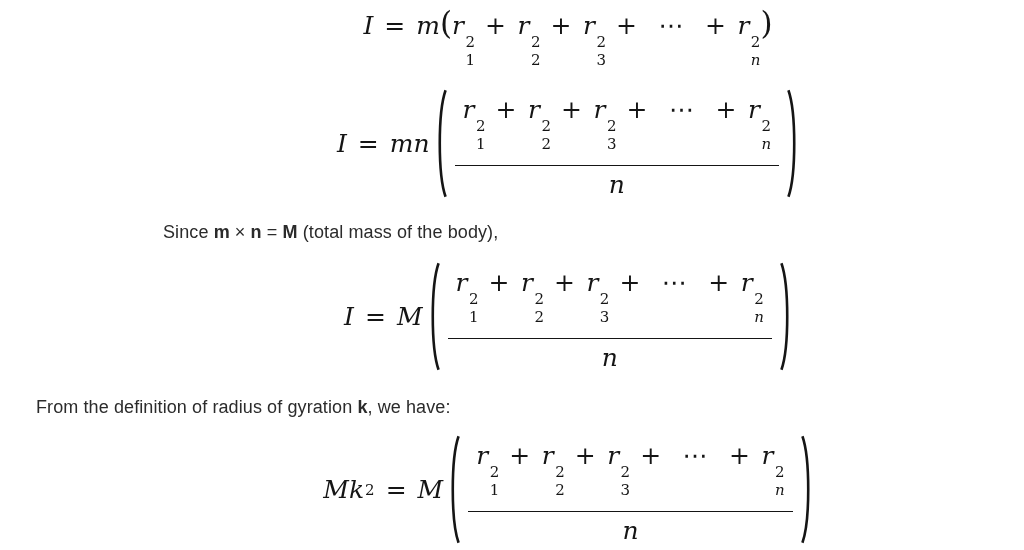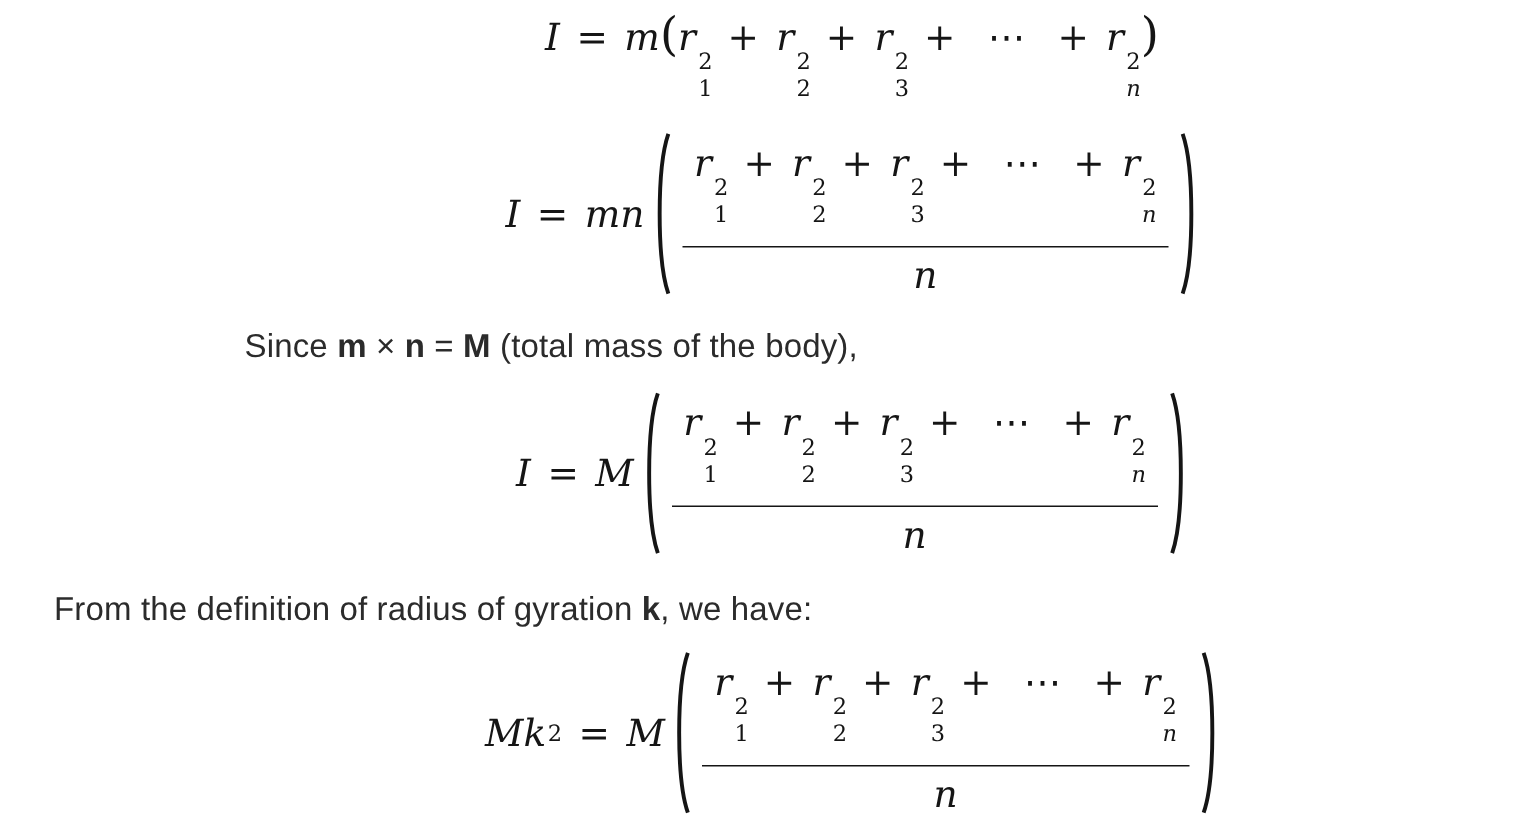--- a/index.html
+++ b/index.html
@@ -8,21 +8,21 @@
     background:#ffffff;
     font-family:"Liberation Sans", sans-serif;
     color:#2b2b2b;
     overflow:hidden;
   }
   .page { padding-top:4px; }
 
   
   .textline {
     margin-left:163px;
-    font-size:22px;
+    font-size:18px;
     line-height:22px;
     color:#2b2b2b;
     letter-spacing:0.1px;
   }
   .seg.bold { font-weight:700; }
   .t-since { margin-top:22px; }
   .t-from  { margin-top:24px;margin-left:36px; }
 
   
   .eq-row {

